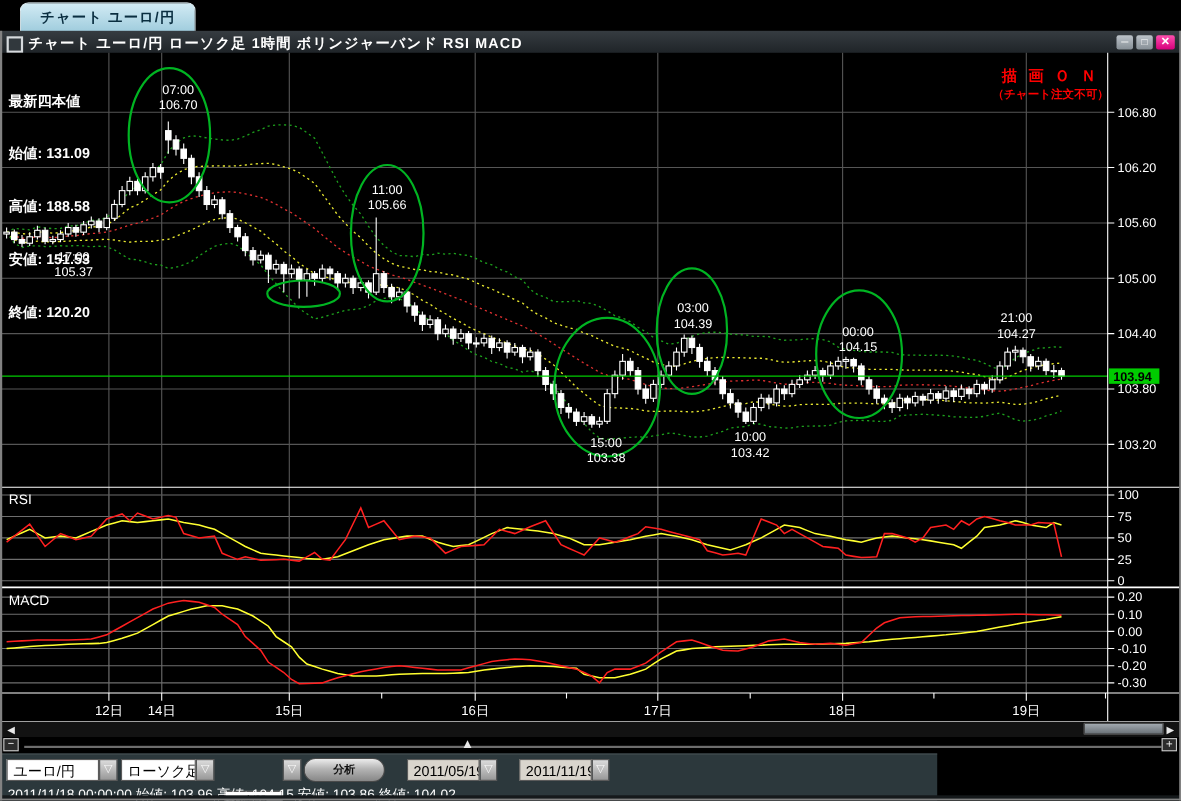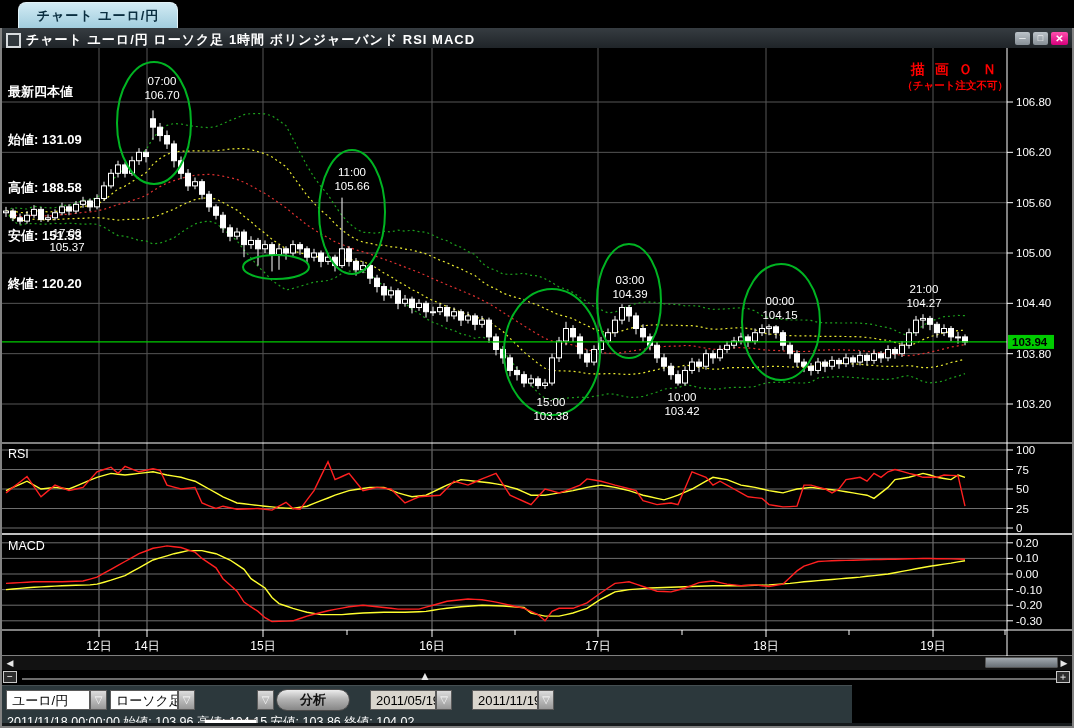--- a/index.html
+++ b/index.html
@@ -39,21 +39,21 @@
   .zhandle{position:absolute;left:419px;top:-1px;color:#e8e8e8;font-size:12px;line-height:14px;}
   
   .controls{position:absolute;left:0;top:685px;width:852px;height:43px;background:#2c383c;border-top:1px solid #454f52;}
   .combo-box{position:absolute;top:4px;height:20px;background:#fff;border:1px solid #5a5a5a;color:#000;
              font-size:13px;line-height:20px;padding-left:5px;box-sizing:border-box;white-space:nowrap;overflow:hidden;}
   .combo-btn{position:absolute;top:4px;width:17px;height:20px;background:linear-gradient(#dcdcdc,#989898);
              border:1px solid #5a5a5a;color:#fbfbfb;font-size:10px;line-height:18px;text-align:center;box-sizing:border-box;}
   .datebox{background:#d9d5cd;}
   .analyze{position:absolute;left:276px;top:3px;width:74px;height:22px;border-radius:11px;
            background:linear-gradient(#ececec,#b4b4b4 45%,#878787);border:1px solid #4a4a4a;
-           color:#101010;font-size:13px;font-weight:bold;display:flex;align-items:center;justify-content:center;box-sizing:border-box;}
+           color:#101010;font-size:10px;font-weight:bold;display:flex;align-items:center;justify-content:center;box-sizing:border-box;}
   .statusline{position:absolute;left:7px;top:28px;color:#fff;font-size:12.5px;white-space:nowrap;}
   .bottomstrip{position:absolute;left:0;top:723px;width:1074px;height:5px;background:#15191b;}
   
   .edge{position:absolute;background:#828282;pointer-events:none;}
   svg{position:absolute;left:0;top:0;font-family:"Liberation Sans",sans-serif;}
 </style>
 </head>
 <body>
 
 <div id="screen">

